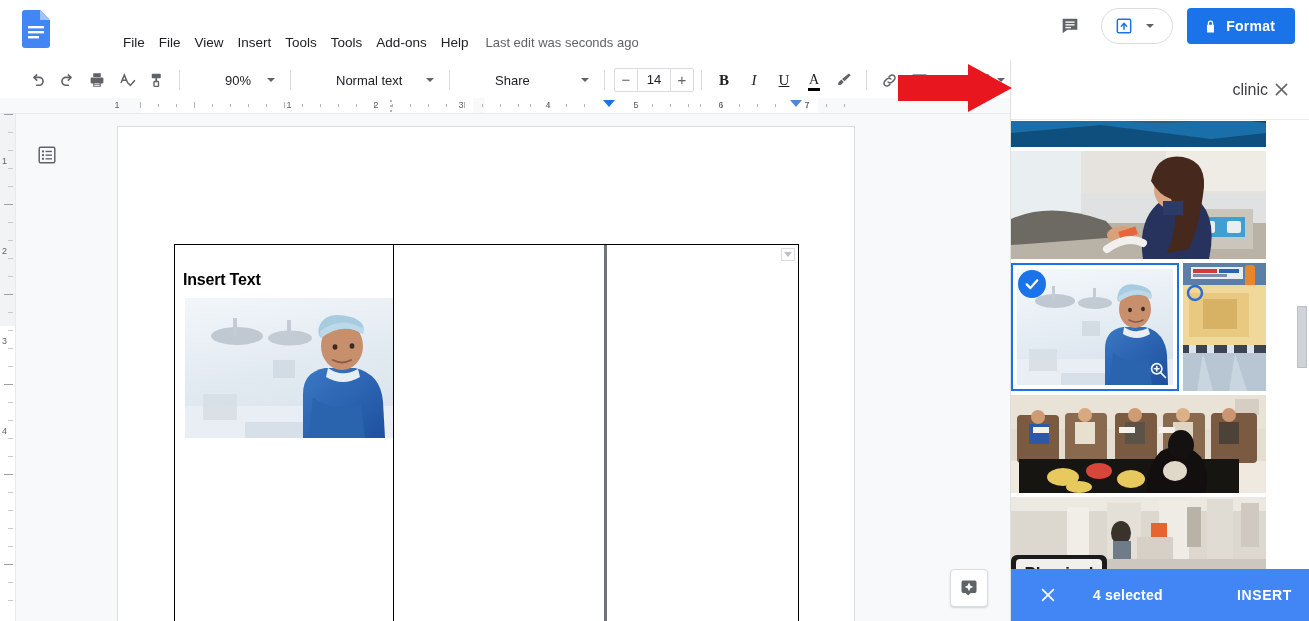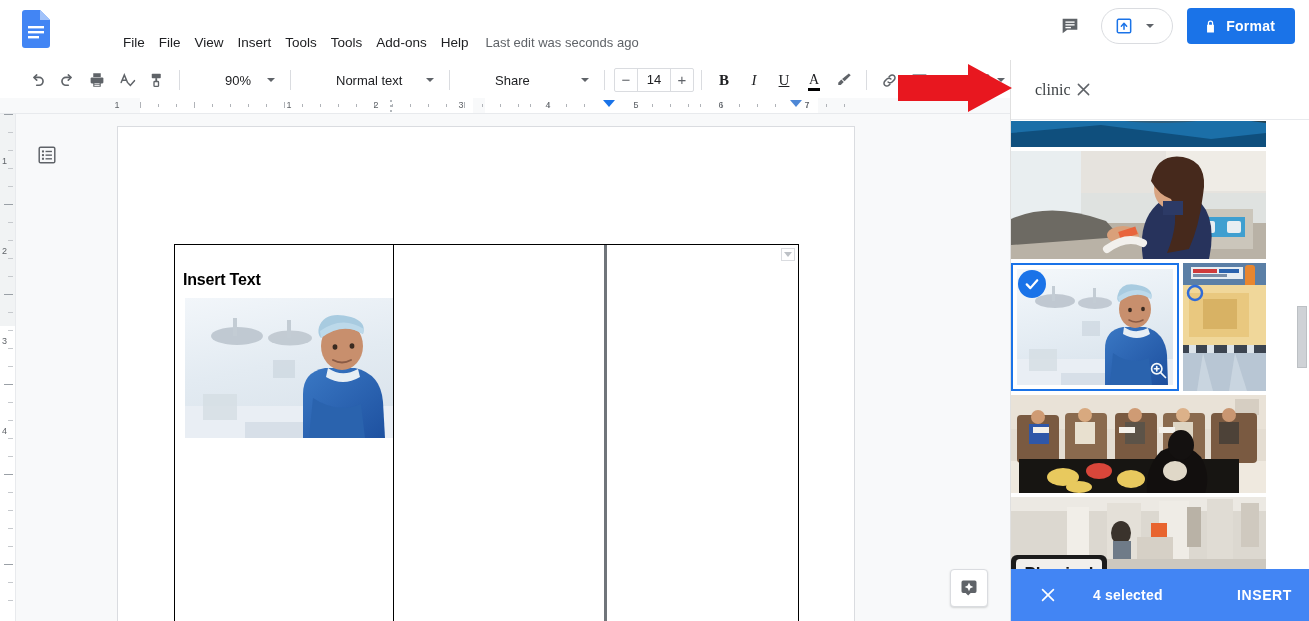--- a/index.html
+++ b/index.html
@@ -156,22 +156,22 @@
     position:absolute; left:3px; top:4px; width:9px; height:112px; background:#dadce0; border-radius:5px; cursor:pointer;
   }
 
   
   .panel {
     position:absolute; right:0; top:60px; width:299px; height:561px;
     background:#fff; border-left:1px solid #e0e0e0;
   }
   .panel-search {
     position:absolute; left:0; top:0; width:299px; height:60px;
-    display:flex; align-items:center; justify-content:flex-start;
-    padding: 0 16px 0 24px; border-bottom:1px solid #e8eaed; background:#fff;font-family:Liberation Serif, serif;
+    display:flex; align-items:center; justify-content:flex-end;
+    padding: 0 16px 0 24px; border-bottom:1px solid #e8eaed; background:#fff;
   }
   .search-value { font-size:16px; color:#3c4043; }
   .clear-x { width:26px; height:26px; display:flex;align-items:center;justify-content:center; cursor:pointer; }
   .results {
     position:absolute; left:0; top:61px; width:299px; height:448px; overflow:hidden;
     padding: 0 8px; background:#fff;
   }
   .res-scroll { position:absolute; left:0; top:0; width:283px; }
   .thumb-row { display:flex; gap:4px; margin-bottom:4px; }
   .thumb-item {

